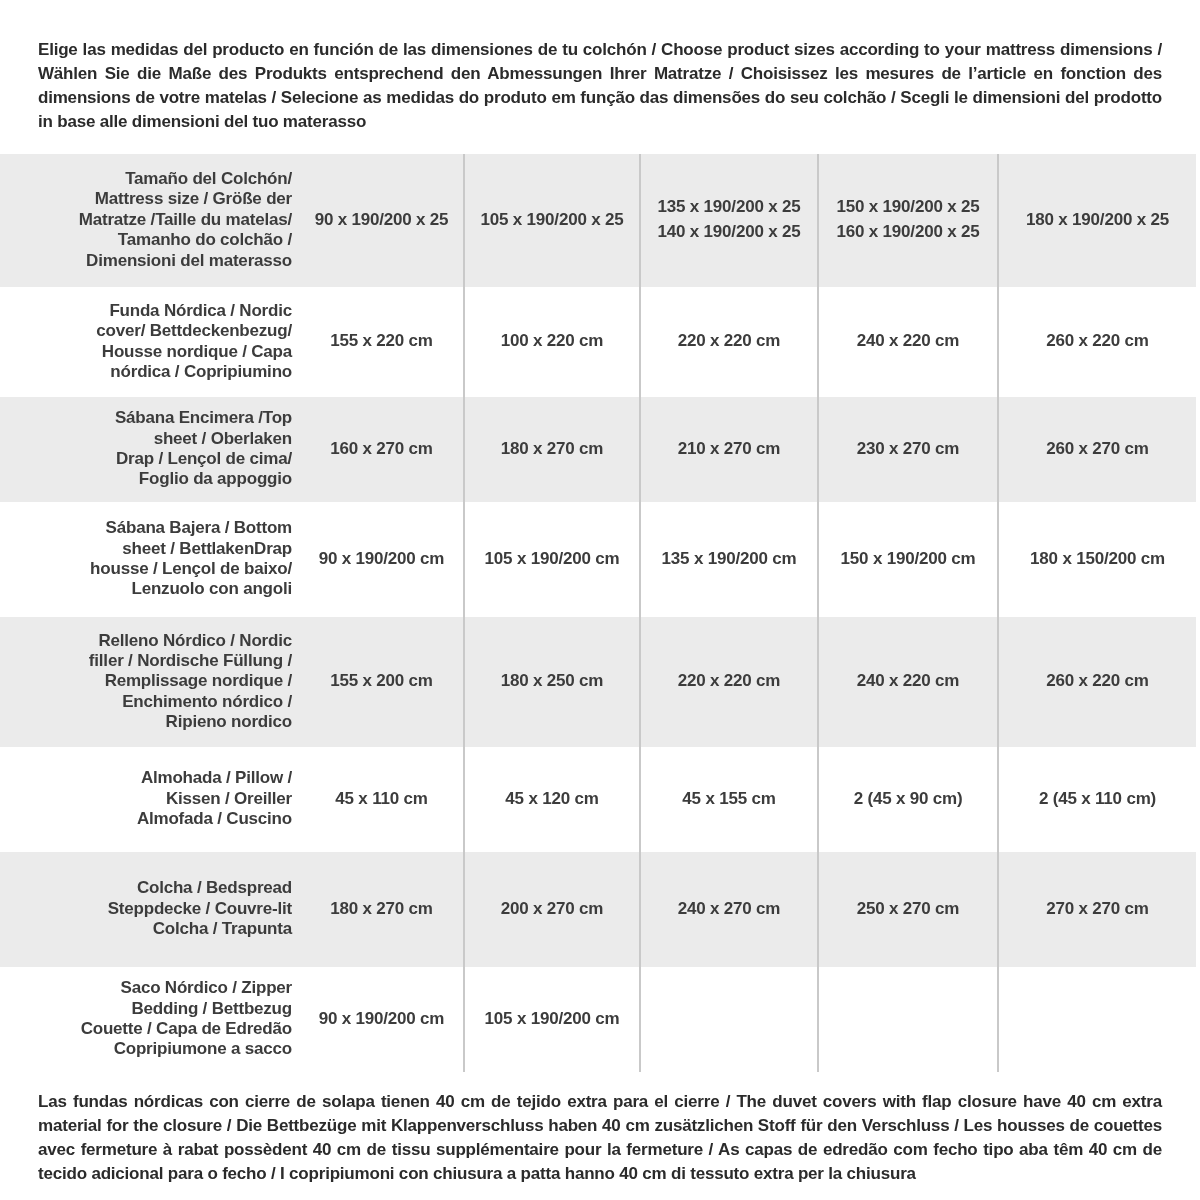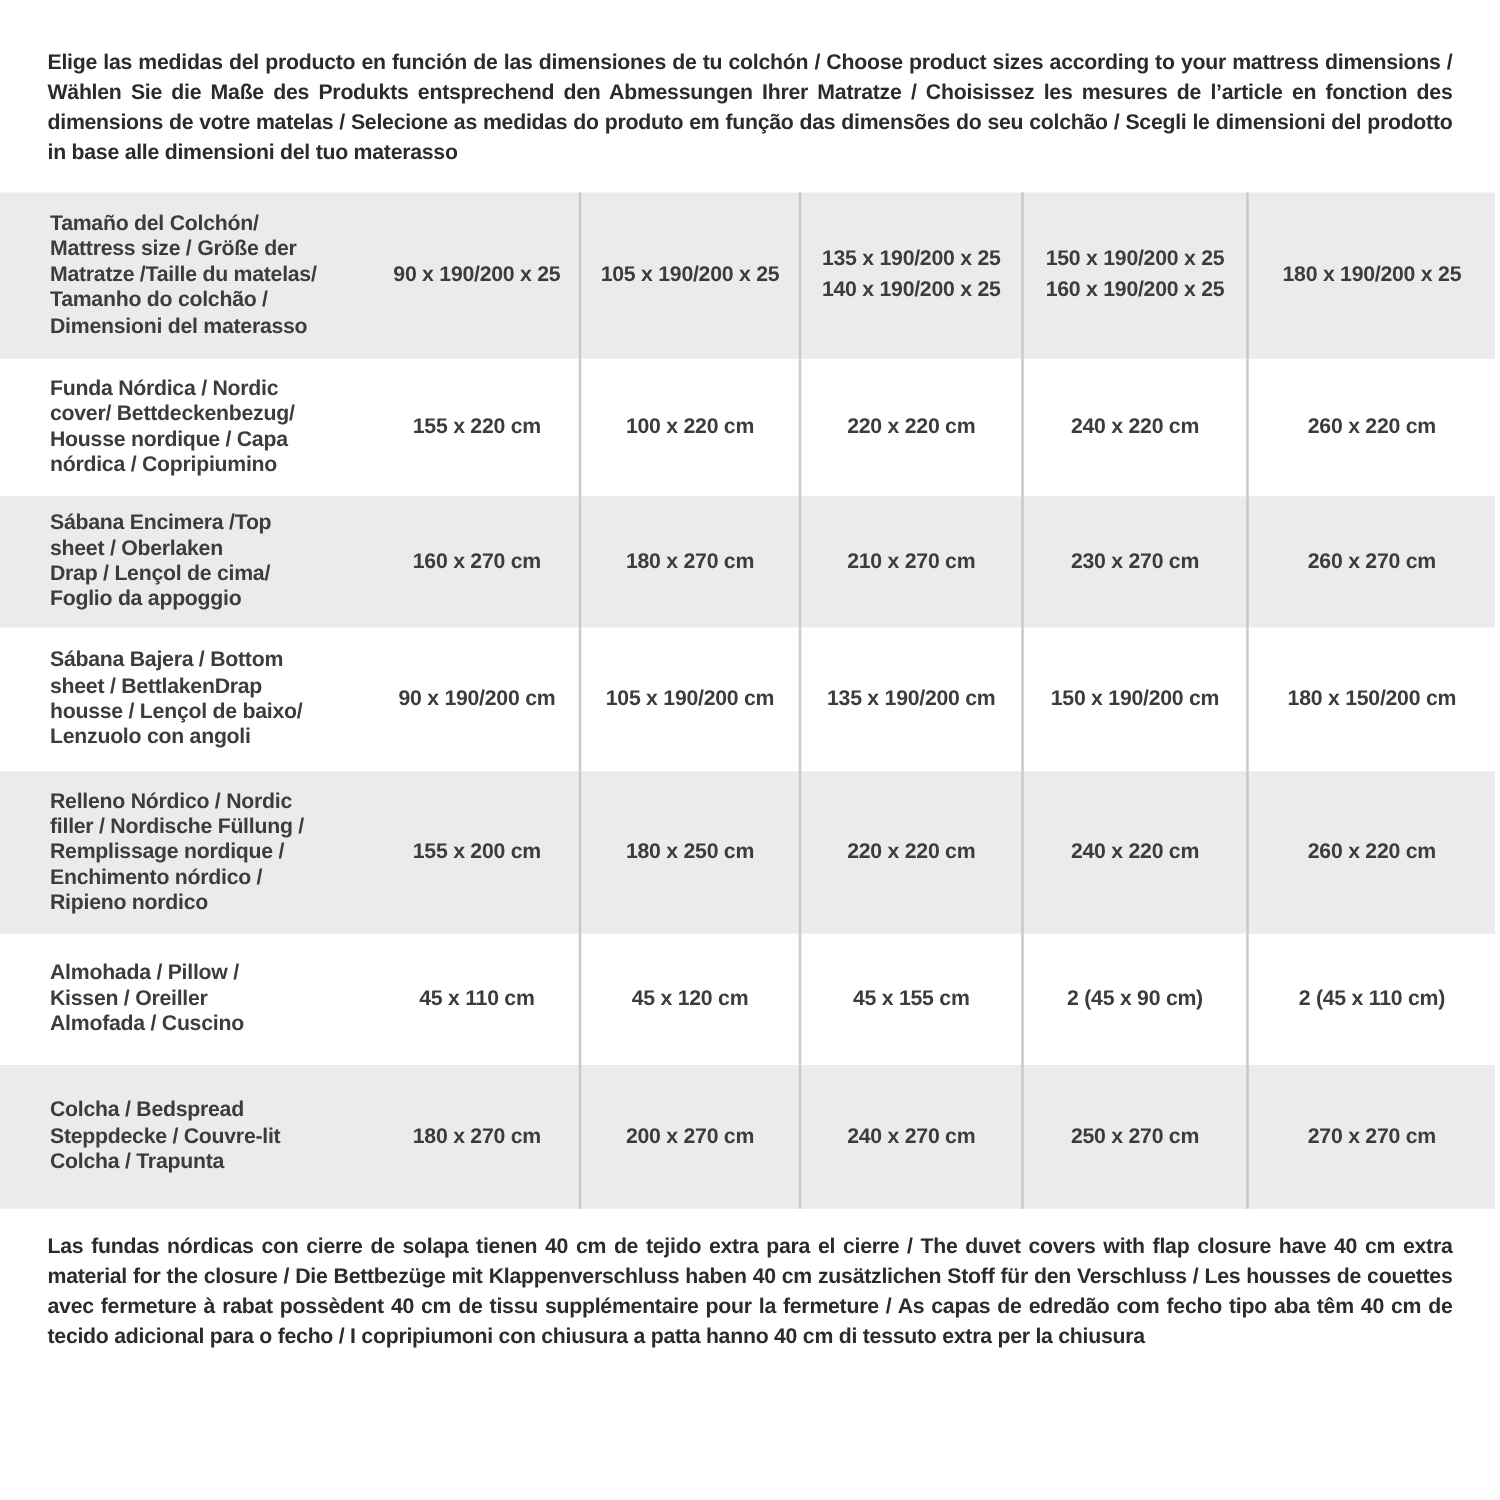--- a/index.html
+++ b/index.html
@@ -33,21 +33,21 @@
   table.size-table tr.stripe td { background: #ebebeb; }
   table.size-table td {
     vertical-align: middle;
     font-weight: bold;
     font-size: 17px;
     letter-spacing: -0.2px;
     color: #3c3c3c;
     white-space: pre-line;
   }
   td.label-cell {
-    text-align: left;
+    text-align: right;
     padding-left: 40px;
     padding-right: 8px;
     line-height: 1.2;
   }
   td.value-cell {
     text-align: center;
     line-height: 1.45;
   }
   td.value-cell.divided { border-left: 2px solid #c9c9c9; }
   col.c-label { width: 300px; }
@@ -146,18 +146,29 @@
       <tr class="stripe" style="height:115px">
         <td class="label-cell">Colcha / Bedspread
 Steppdecke / Couvre-lit
 Colcha / Trapunta</td>
         <td class="value-cell">180 x 270 cm</td>
         <td class="value-cell divided">200 x 270 cm</td>
         <td class="value-cell divided">240 x 270 cm</td>
         <td class="value-cell divided">250 x 270 cm</td>
         <td class="value-cell divided">270 x 270 cm</td>
       </tr>
+      <tr style="height:105px">
+        <td class="label-cell">Saco Nórdico / Zipper
+Bedding / Bettbezug
+Couette  / Capa de Edredão
+Copripiumone a sacco</td>
+        <td class="value-cell">90 x 190/200 cm</td>
+        <td class="value-cell divided">105 x 190/200 cm</td>
+        <td class="value-cell divided"></td>
+        <td class="value-cell divided"></td>
+        <td class="value-cell divided"></td>
+      </tr>
     </tbody>
   </table>
 
   <p class="footnote">Las fundas nórdicas con cierre de solapa tienen 40 cm de tejido extra para el cierre  / The duvet covers with flap closure have 40 cm extra material for the closure / Die Bettbezüge mit Klappenverschluss haben 40 cm zusätzlichen Stoff für den Verschluss / Les housses de couettes avec fermeture à rabat possèdent 40 cm de tissu supplémentaire pour la fermeture / As capas de edredão com fecho tipo aba têm 40 cm de tecido adicional para o fecho / I copripiumoni con chiusura a patta hanno 40 cm di tessuto extra per la chiusura</p>
 
 </div>
 
 </body></html>

